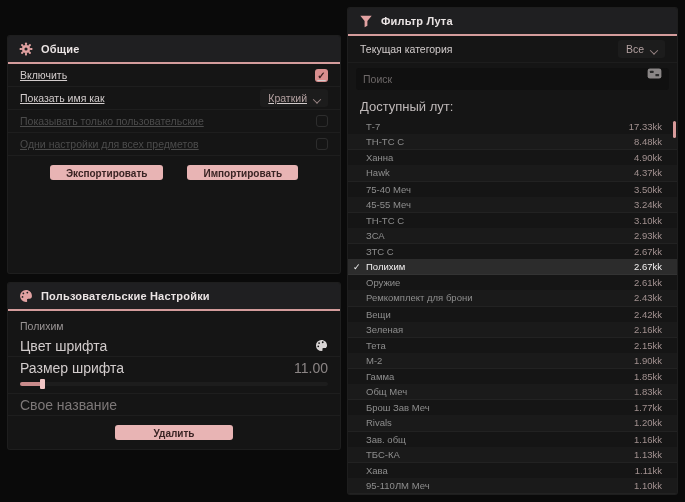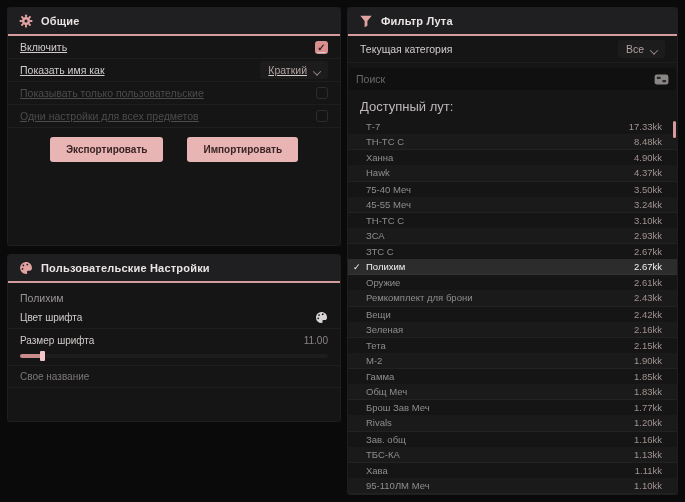--- a/index.html
+++ b/index.html
@@ -8,21 +8,21 @@
     background:#0a0a0a;
     font-family:"Liberation Sans", sans-serif;
     overflow:hidden;
     color:#d6d1d1;
   }
   .page { display:flex; gap:8px; padding:8px; width:685px; height:502px; }
   .col-left { width:332px; display:flex; flex-direction:column; gap:10px; }
   .col-right { width:329px; display:flex; flex-direction:column; }
 
   .panel { background:#151515; border-radius:2px; box-shadow:0 0 0 1px #1e1e1e; display:flex; flex-direction:column; overflow:hidden; }
-  .p1 { height:237px; }
+  .p1 { height:237px;margin-top:28px; }
   .p2 { height:166px; }
   .p3 { height:486px; }
 
   .panel-header {
     flex:none; height:28px; background:#1f1f21;
     border-bottom:2px solid #d49c9c;
     display:flex; align-items:center; gap:8px; padding:0 11px;
     font-size:11px; font-weight:bold; color:#eae4e4; letter-spacing:.2px;
   }
   .hicon { width:14px; height:14px; flex:none; display:block; }
@@ -46,49 +46,49 @@
     display:flex; align-items:flex-end; gap:7px;
     background:#1c1c1c; border-radius:3px; padding:3px 8px;
     color:#b3a1a1; font-size:10.5px; cursor:default;
   }
   .chev { width:6px; height:6px; border-right:1.5px solid #998585; border-bottom:1.5px solid #998585; transform:rotate(45deg) translate(-1px,-1px); }
 
   .btnrow { display:flex; justify-content:center; gap:24px; padding:9px 0; }
   .pinkbtn {
     background:#e8b4b4; color:#3a2424; border:none; border-radius:3px;
     font-family:inherit; font-size:10px; font-weight:bold;
-    padding:3px 16px; height:25px; line-height:11px; cursor:pointer;
+    padding:3px 16px; height:15px; line-height:11px; cursor:pointer;
   }
 
   
   .sec-label { padding:9px 12px 3px; font-size:10.5px; color:#9a9595; }
   .row2 {
     display:flex; align-items:center; justify-content:space-between;
     height:22px; padding:0 12px; border-bottom:1px solid #1e1e1e;
-    font-size:10px; color:#d2cccc;
+    font-size:14px; color:#d2cccc;
   }
   .row2.noline { border-bottom:none; }
   .dimval { color:#8b8585; }
   .slider-block { padding:3px 12px 7px; border-bottom:1px solid #1e1e1e; }
   .slider-track { position:relative; height:4px; background:#1d1d1d; border-radius:2px; }
   .slider-fill { position:absolute; left:0; top:0; height:4px; width:23px; background:#c98b8b; border-radius:2px; }
   .slider-handle { position:absolute; left:20px; top:-3px; width:5px; height:10px; background:#f2c6c6; border-radius:1px; }
   .inputrow { color:#7d7878; }
   .delwrap { display:flex; justify-content:center; padding:9px 0 6px; }
   .delbtn { padding:3px 38px; }
 
   
   .frow {
     flex:none; display:flex; align-items:center; justify-content:space-between;
     height:27px; padding:0 12px; border-bottom:1px solid #1d1d1d;
     font-size:10.5px; color:#d2cccc;
   }
   .searchbox {
-    flex:none; margin:5px 1px; height:22px; background:#101010; border-radius:3px;
-    display:flex; align-items:center; gap:0; padding:0 7px;
+    flex:none; margin:5px 8px; height:22px; background:#101010; border-radius:3px;
+    display:flex; gap:0; padding:0 7px;
   }
   .searchbox input {
     flex:1; background:transparent; border:none; outline:none;
     font-family:inherit; font-size:10.5px; color:#bdb7b7;
   }
   .searchbox input::placeholder { color:#6d6868; }
   .sicon { width:15px; height:11px; flex:none; }
   .list-header { flex:none; padding:4px 12px 5px; font-size:13px; color:#c0baba; }
 
   .loot-list { flex:1; display:flex; flex-direction:column; position:relative; overflow:hidden; }
@@ -192,20 +192,23 @@
         <div class="slider-track">
           <div class="slider-fill"></div>
           <div class="slider-handle"></div>
         </div>
       </div>
 
       <div class="row2 inputrow">
         <span>Свое название</span>
       </div>
 
+      <div class="delwrap">
+        <button class="pinkbtn delbtn">Удалить</button>
+      </div>
     </section>
   </div>
 
   <div class="col-right">
     <section class="panel p3">
       <header class="panel-header">
         <svg class="hicon" viewBox="0 0 16 16">
           <path fill="#e2a2a2" d="M1.5 2h13L9.6 8v5.5l-3.2 1.6V8z"></path>
         </svg>
         <span>Фильтр Лута</span>

